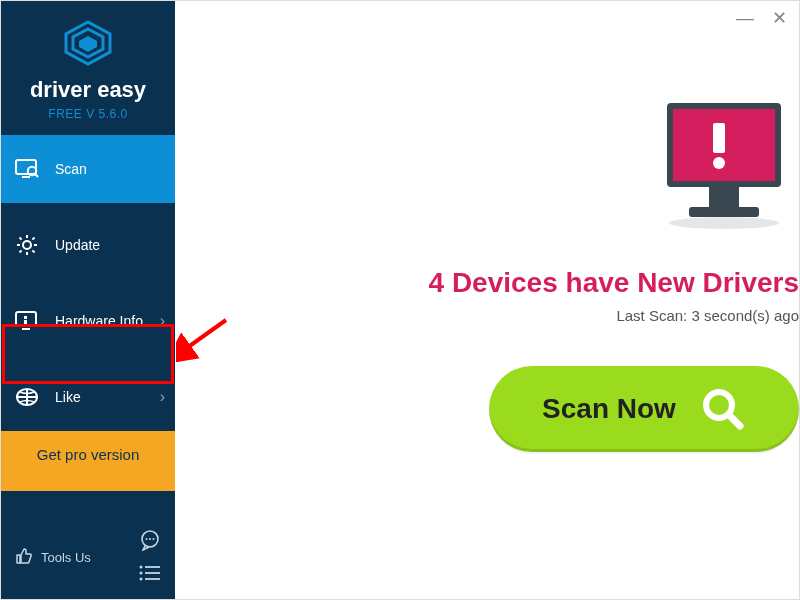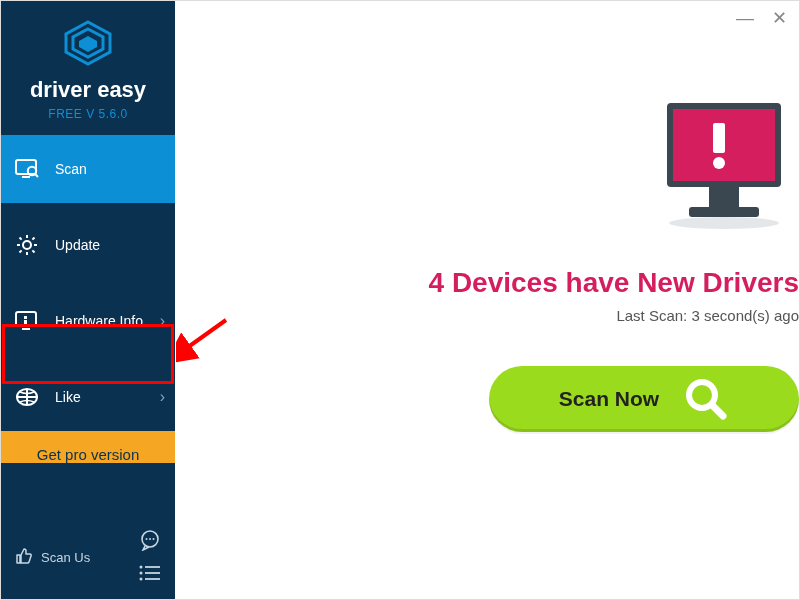--- a/index.html
+++ b/index.html
@@ -12,38 +12,38 @@
   .logo-icon { display: inline-block; }
   .brand { font-size: 22px; font-weight: bold; color: #fff; margin-top: 6px; }
   .version { color: #0d8fd6; font-size: 12px; margin-top: 4px; font-weight: normal; letter-spacing: 0.5px; }
   
   .nav-item { display: flex; align-items: center; height: 68px; padding: 0 14px; color: #fff; font-size: 14px; position: relative; cursor: pointer; }
   .nav-item.active { background: #0d8fd6; }
   .nav-item .nav-icon { width: 24px; height: 24px; margin-right: 16px; display: flex; align-items: center; justify-content: center; }
   .nav-item .chevron { position: absolute; right: 10px; top: 50%; transform: translateY(-50%); font-size: 16px; color: #7ea3bd; }
   .nav-gap { height: 8px; }
   
-  .get-pro { background: #f5a623; color: #0a3150; text-align: center; height: 32px; line-height: 48px; font-size: 15px; font-weight: 500; cursor: pointer; }
+  .get-pro { background: #f5a623; color: #0a3150; text-align: center; height: 60px; line-height: 48px; font-size: 15px; font-weight: 500; cursor: pointer; }
   
   .sidebar-bottom { margin-top: auto; padding: 10px 14px 14px 14px; display: flex; align-items: center; justify-content: space-between; }
   .like-us { display: flex; align-items: center; color: #c6d6e2; font-size: 13px; cursor: pointer; }
   .like-us .thumb { margin-right: 8px; }
   .bottom-icons { display: flex; flex-direction: column; gap: 10px; align-items: center; }
   
   
   .main { flex: 1; background: #fff; position: relative; padding-top: 4px; }
   .window-controls { position: absolute; top: 8px; right: 12px; display: flex; gap: 18px; }
   .win-btn { color: #888; cursor: pointer; font-size: 18px; font-family: Arial; line-height: 1; }
   
   .content { display: flex; flex-direction: column; align-items: flex-end; padding-top: 90px; }
   .monitor { position: relative; }
   .headline { color: #d51e5e; font-size: 28px; font-weight: bold; margin-top: 28px; }
   .subline { color: #555; font-size: 15px; margin-top: 8px; }
   
-  .scan-btn { margin-top: 42px; background: #9bdb1d; color: #222; border: none; border-radius: 50px; width: 310px; height: 66px; display: flex; align-items: center; justify-content: center; gap: 24px; font-size: 21px; font-weight: bold; cursor: pointer; box-shadow: inset 0 -3px 0 rgba(0,0,0,.12), 0 2px 0 rgba(0,0,0,.05); }
+  .scan-btn { margin-top: 42px; background: #9bdb1d; color: #222; border: none; border-radius: 50px; width: 310px; height: 86px; display: flex; align-items: center; justify-content: center; gap: 24px; font-size: 28px; font-weight: bold; cursor: pointer; box-shadow: inset 0 -3px 0 rgba(0,0,0,.12), 0 2px 0 rgba(0,0,0,.05); }
   .scan-btn .mag { display: flex; align-items: center; }
   
   
   .tools-highlight { position: absolute; left: 2px; top: 324px; width: 172px; height: 60px; border: 3px solid #ff0000; pointer-events: none; z-index: 50; }
   
   .arrow { position: absolute; left: 176px; top: 310px; z-index: 51; pointer-events: none; }
 </style>
 </head>
 <body>
 
@@ -125,21 +125,21 @@
 
     <div class="get-pro">Get pro version</div>
 
     <div class="sidebar-bottom">
       <div class="like-us">
         <span class="thumb">
           <svg width="18" height="18" viewBox="0 0 18 18">
             <path d="M2 8h3v8H2z M6 16V8l3-6c1 0 2 1 2 2v3h4c1 0 1.5 1 1 2l-2 6c-.2.6-.8 1-1.4 1H6z" fill="none" stroke="#c6d6e2" stroke-width="1.5" stroke-linejoin="round"></path>
           </svg>
         </span>
-        <span>Scan Us</span>
+        <span>Tools Us</span>
       </div>
       <div class="bottom-icons">
         <span>
           <svg width="22" height="22" viewBox="0 0 22 22">
             <circle cx="11" cy="10" r="8" fill="none" stroke="#c6d6e2" stroke-width="1.6"></circle>
             <circle cx="7.5" cy="10" r="1" fill="#c6d6e2"></circle>
               <circle cx="11" cy="10" r="1" fill="#c6d6e2"></circle>
               <circle cx="14.5" cy="10" r="1" fill="#c6d6e2"></circle>
             <path d="M6 17 L4 21 L10 18" fill="none" stroke="#c6d6e2" stroke-width="1.6"></path>
           </svg>

